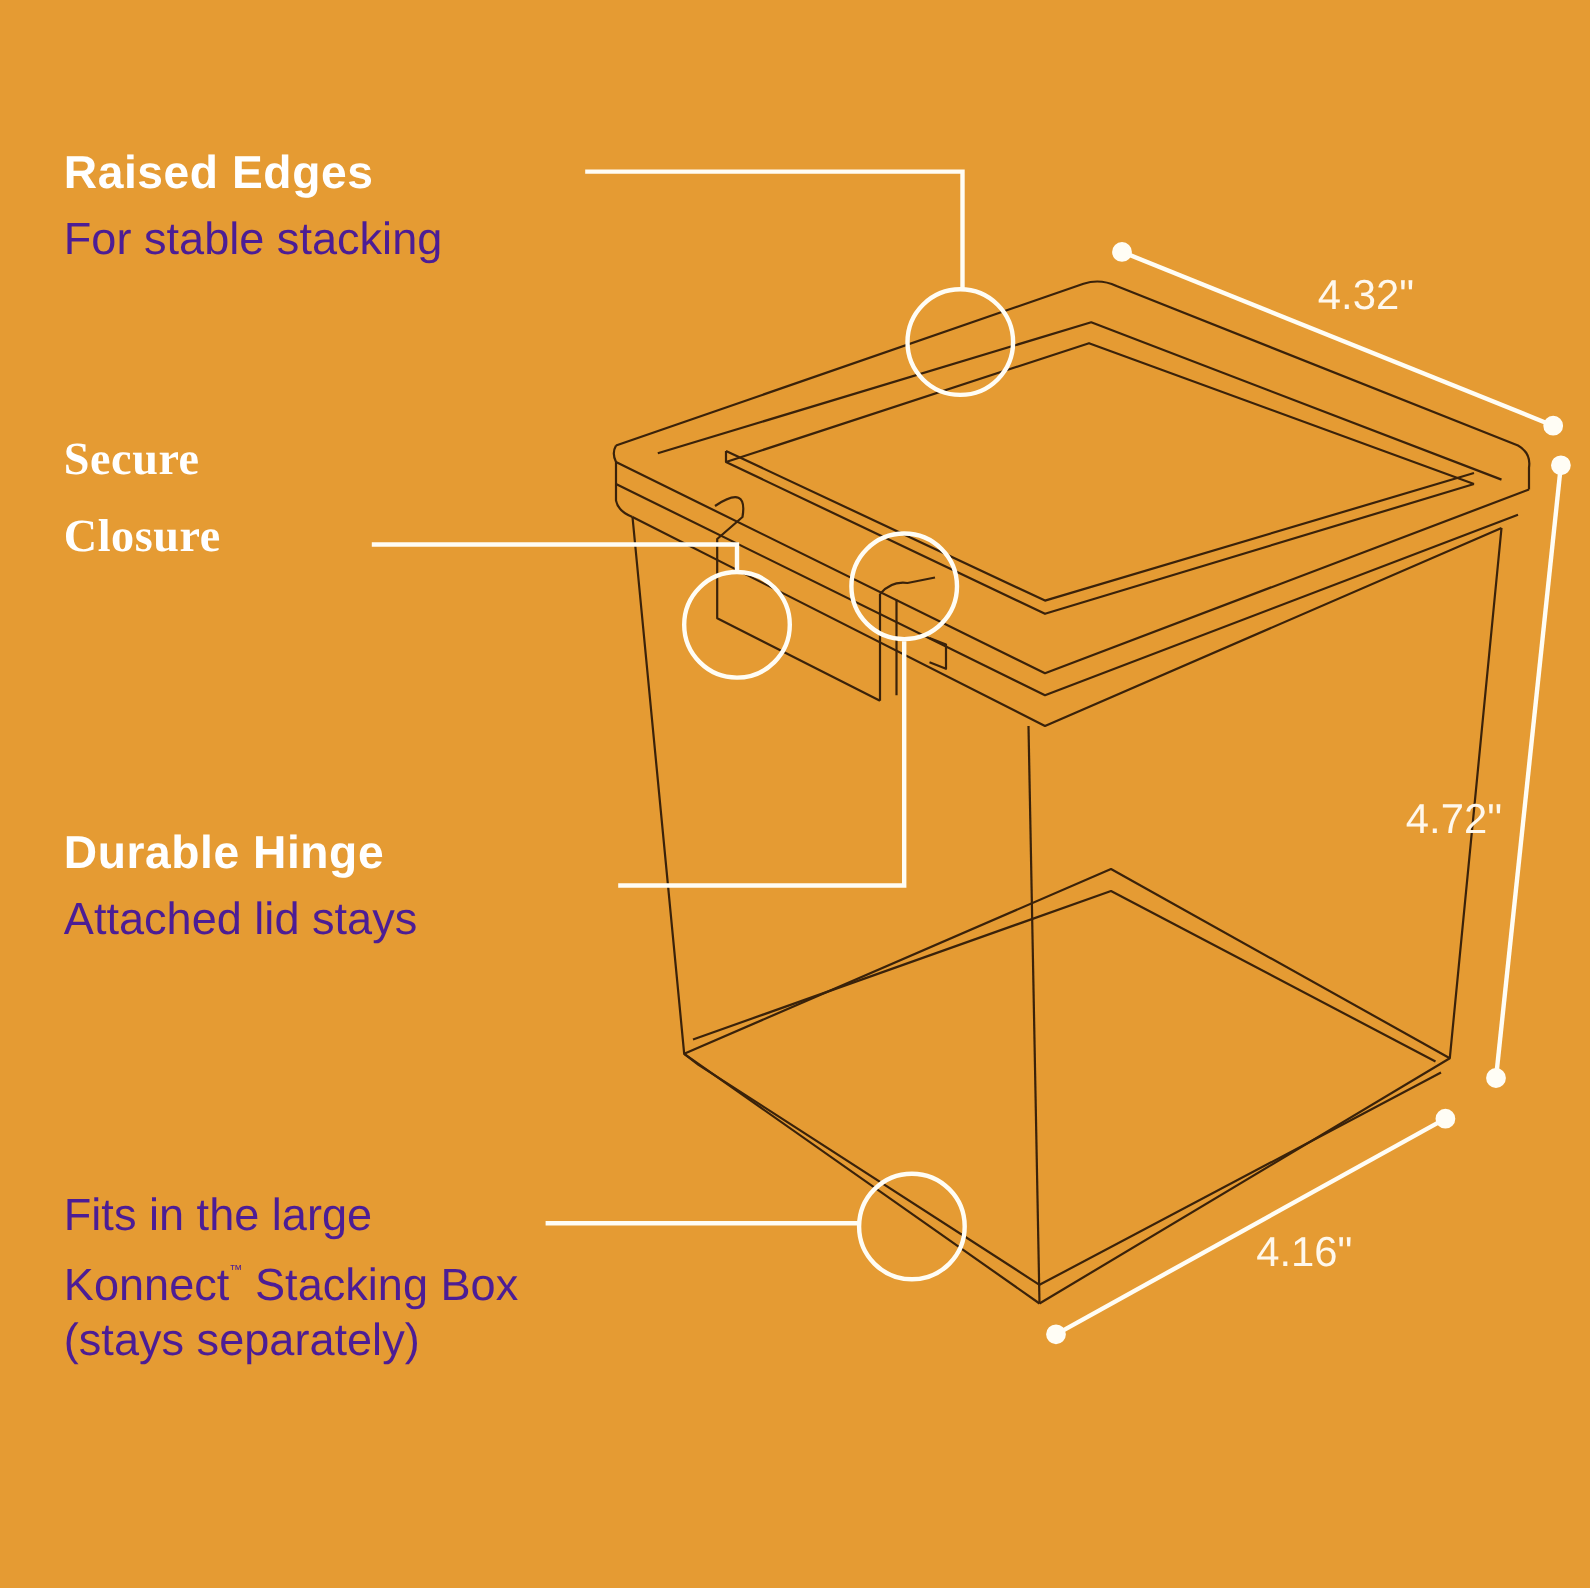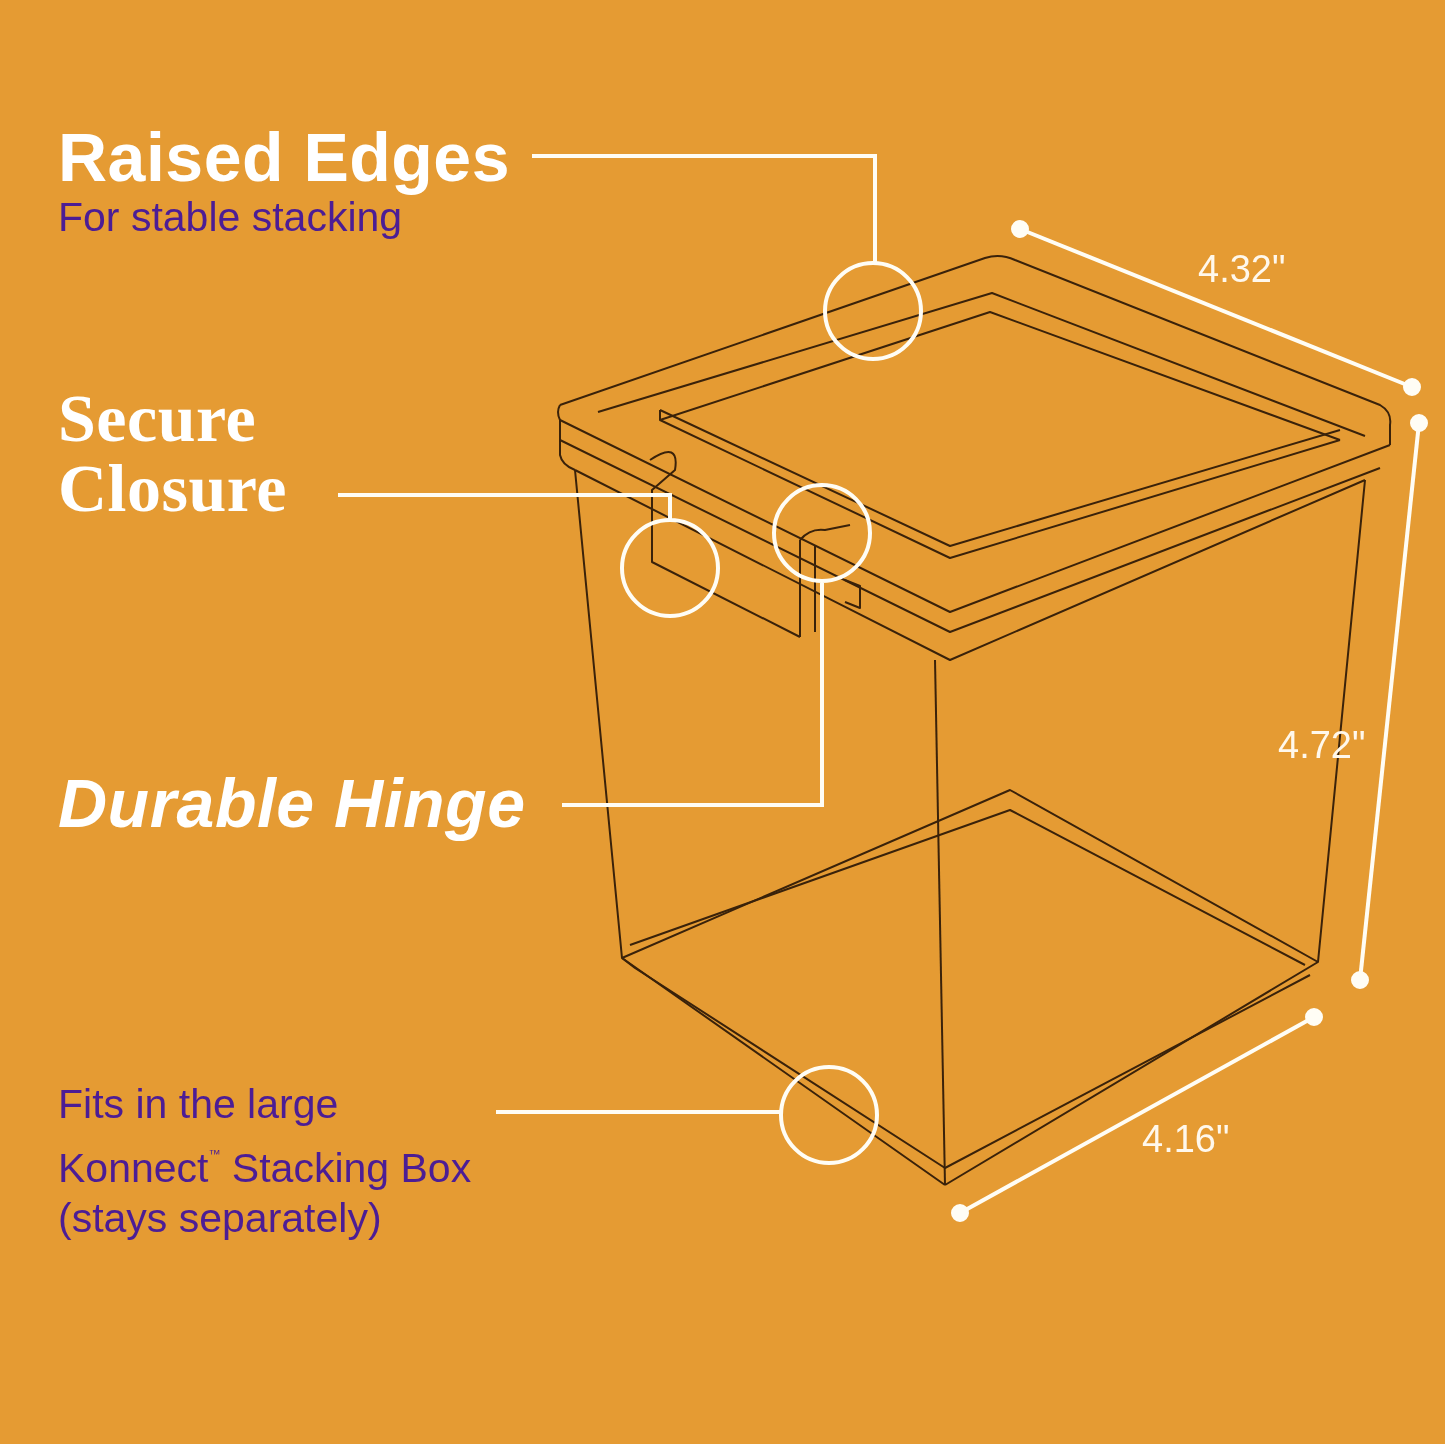--- a/index.html
+++ b/index.html
@@ -5,31 +5,31 @@
   html, body { margin: 0; padding: 0; }
   body {
     width: 1445px; height: 1444px;
     background: #E59B33;
     position: relative; overflow: hidden;
     font-family: "Liberation Sans", "DejaVu Sans", sans-serif;
     color: #FFFDF5;
   }
   .feature { position: absolute; left: 58px; }
   .feature .title {
-    font-weight: bold; font-size: 68px; line-height: 70px;
+    font-weight: bold; font-size: 42px; line-height: 70px;
     letter-spacing: 0.5px; color: #FFFFFF; white-space: nowrap;
   }
   .feature .desc {
     font-size: 41px; line-height: 50px; color: #4c1d95;
     white-space: nowrap;
   }
   .tm { font-size: 12px; vertical-align: 24px; }
   #f1 { top: 122px; }
   #f2 { top: 383px; font-family: Liberation Serif, serif; }
-  #f3 { top: 768px; font-style: italic; }
+  #f3 { top: 740px; }
   #f4 { top: 1079px; }
   svg#art { position: absolute; left: 0; top: 0; }
   .dim {
     position: absolute; font-size: 38px; color: #FFF8EC; white-space: nowrap;
   }
   #d1 { left: 1198px; top: 248px; }
   #d2 { left: 1278px; top: 724px; }
   #d3 { left: 1142px; top: 1118px; }
 </style>
 </head>
@@ -95,20 +95,21 @@
   <div class="desc">For stable stacking</div>
 </div>
 
 <div class="feature" id="f2">
   <div class="title">Secure</div>
   <div class="title">Closure</div>
 </div>
 
 <div class="feature" id="f3">
   <div class="title">Durable Hinge</div>
+  <div class="desc">Attached lid stays</div>
 </div>
 
 <div class="feature" id="f4">
   <div class="desc">Fits in the large</div>
   <div class="desc"><span>Konnect</span><span class="tm">™</span><span> Stacking Box</span></div>
   <div class="desc">(stays separately)</div>
 </div>
 
 <div class="dim" id="d1">4.32"</div>
 <div class="dim" id="d2">4.72"</div>

